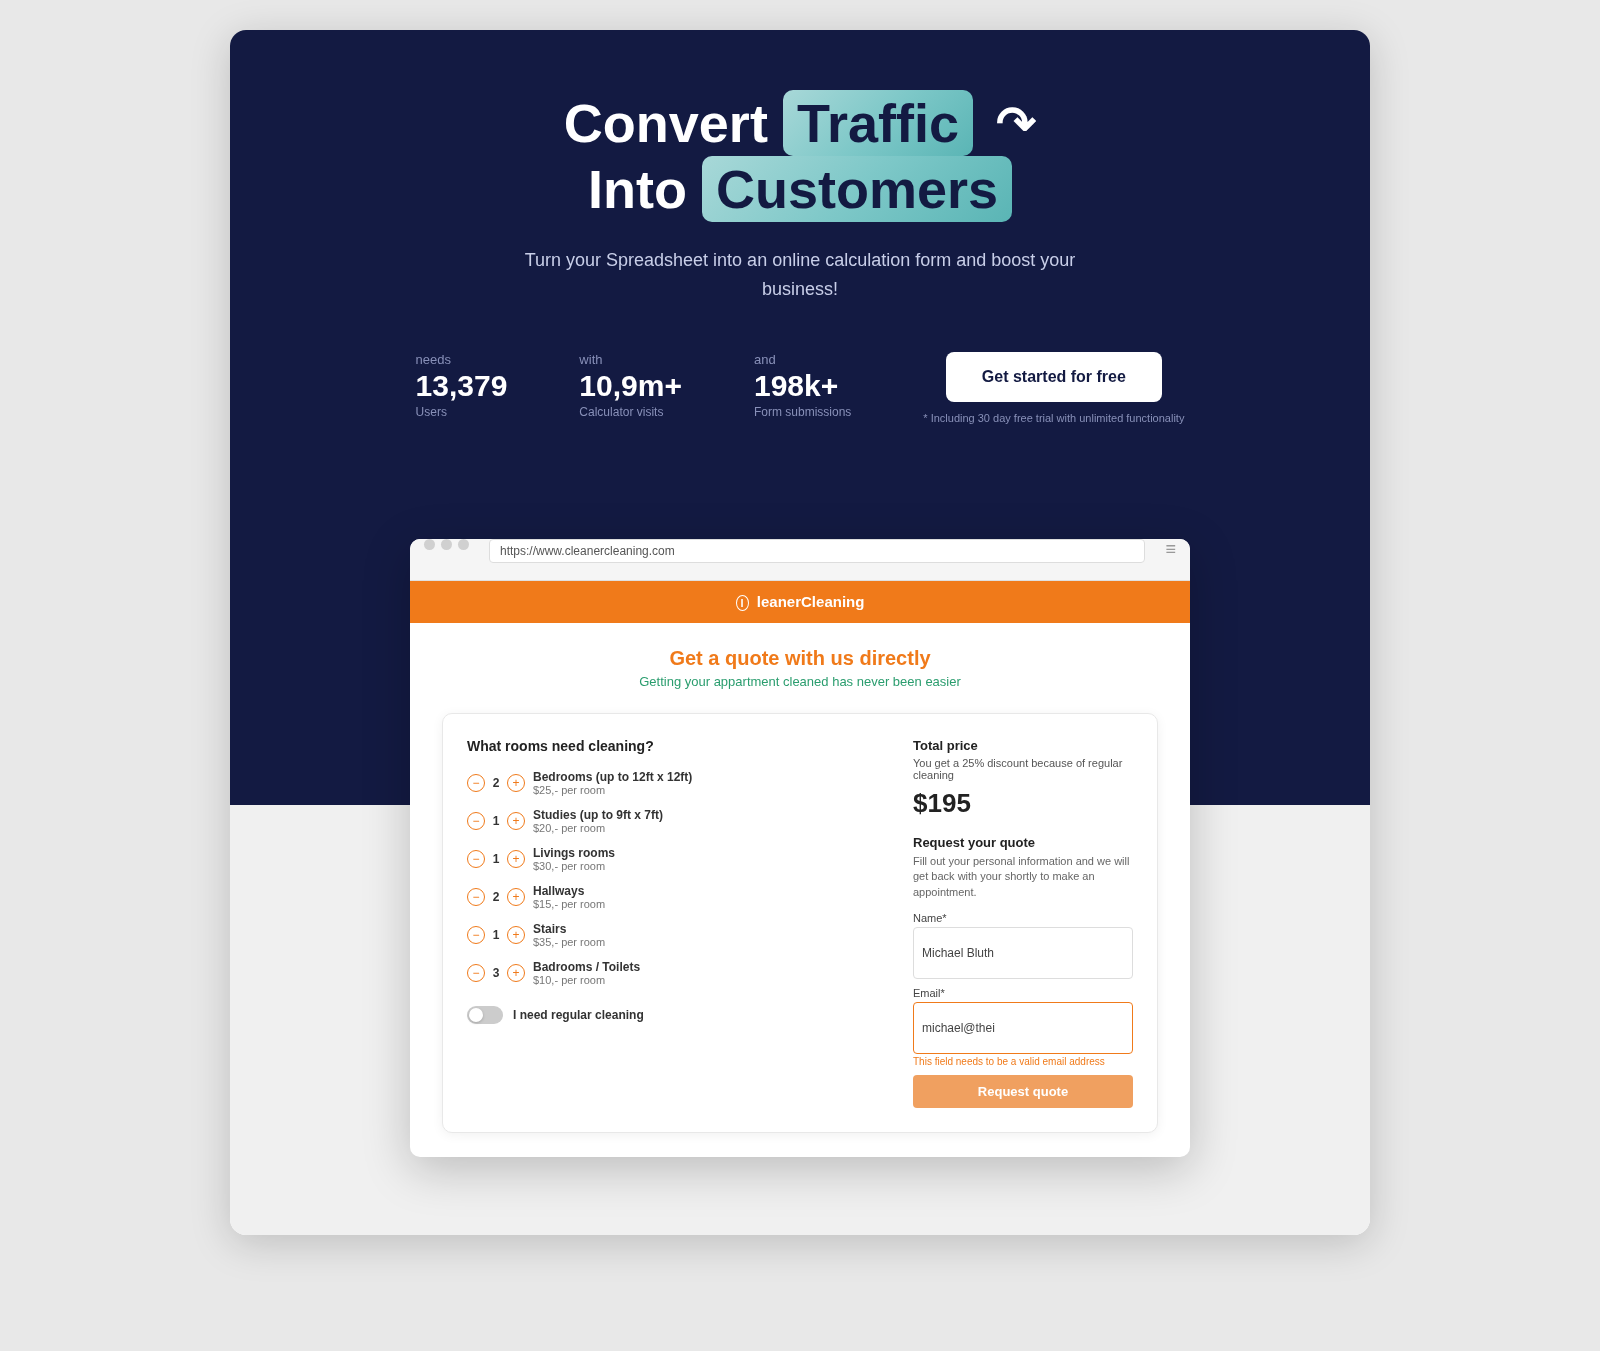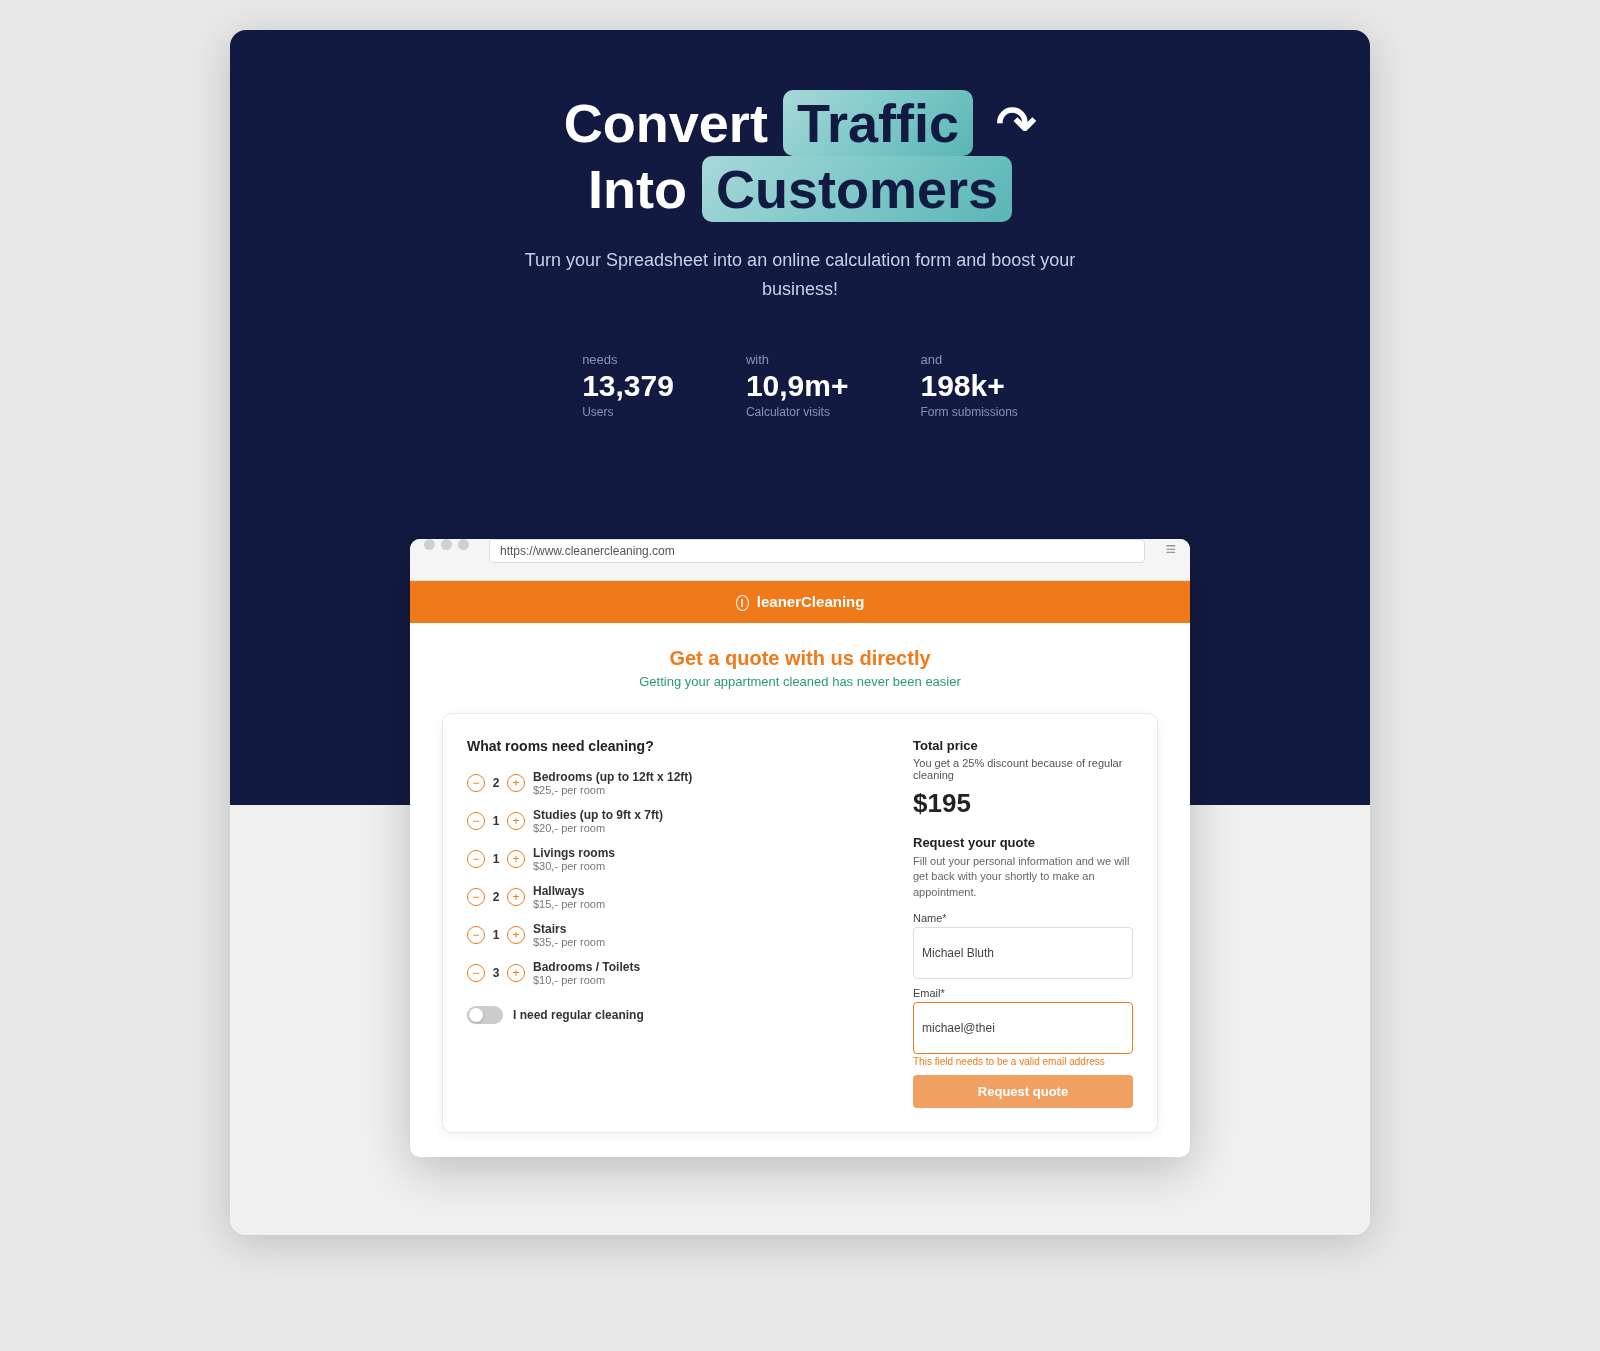--- a/index.html
+++ b/index.html
@@ -407,20 +407,24 @@
           <div class="stat-label-top">with</div>
           <div class="stat-value">10,9m+</div>
           <div class="stat-label-bottom">Calculator visits</div>
         </div>
         <div class="stat-block">
           <div class="stat-label-top">and</div>
           <div class="stat-value">198k+</div>
           <div class="stat-label-bottom">Form submissions</div>
         </div>
       </div>
+      <div class="cta-area">
+        <button class="cta-btn">Get started for free</button>
+        <span class="cta-note">* Including 30 day free trial with unlimited functionality</span>
+      </div>
     </div>
   </section>
 
   <div class="demo-section">
     <div class="browser-window">
 
       <div class="browser-chrome">
         <div class="browser-dots">
           <div class="browser-dot"></div>
           <div class="browser-dot"></div>

